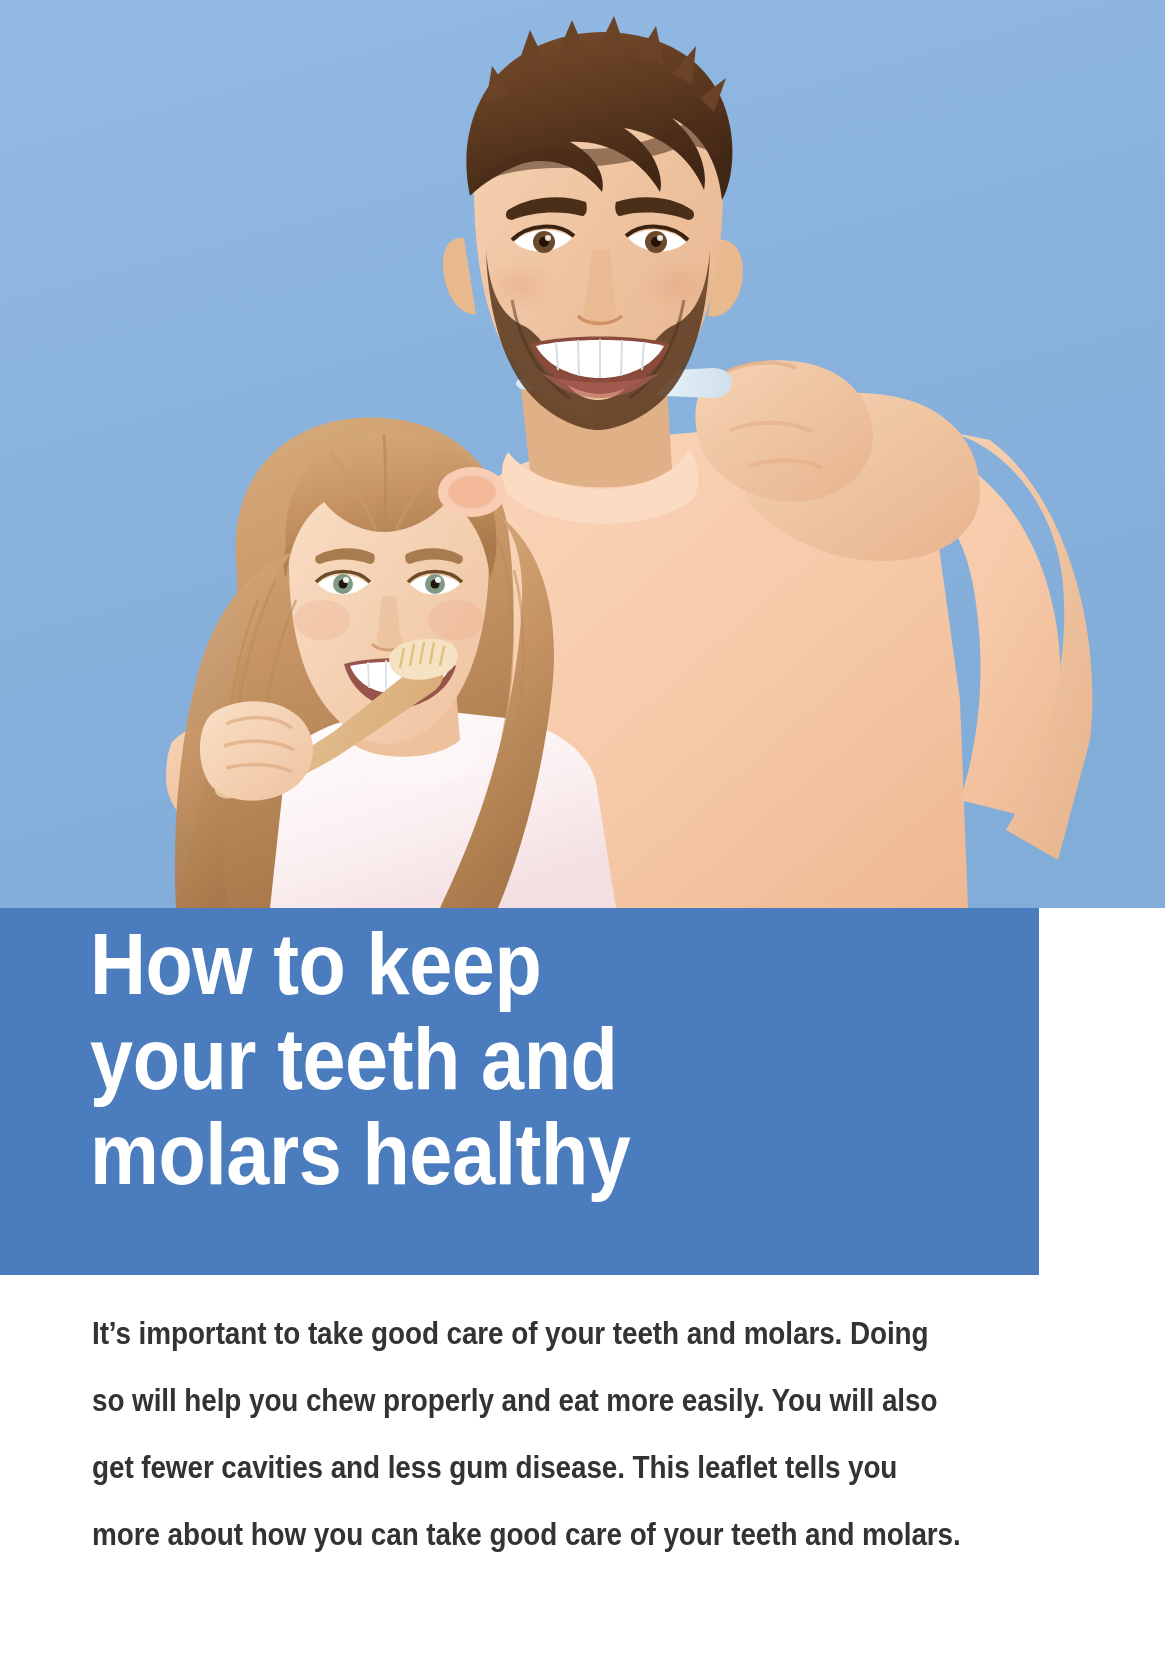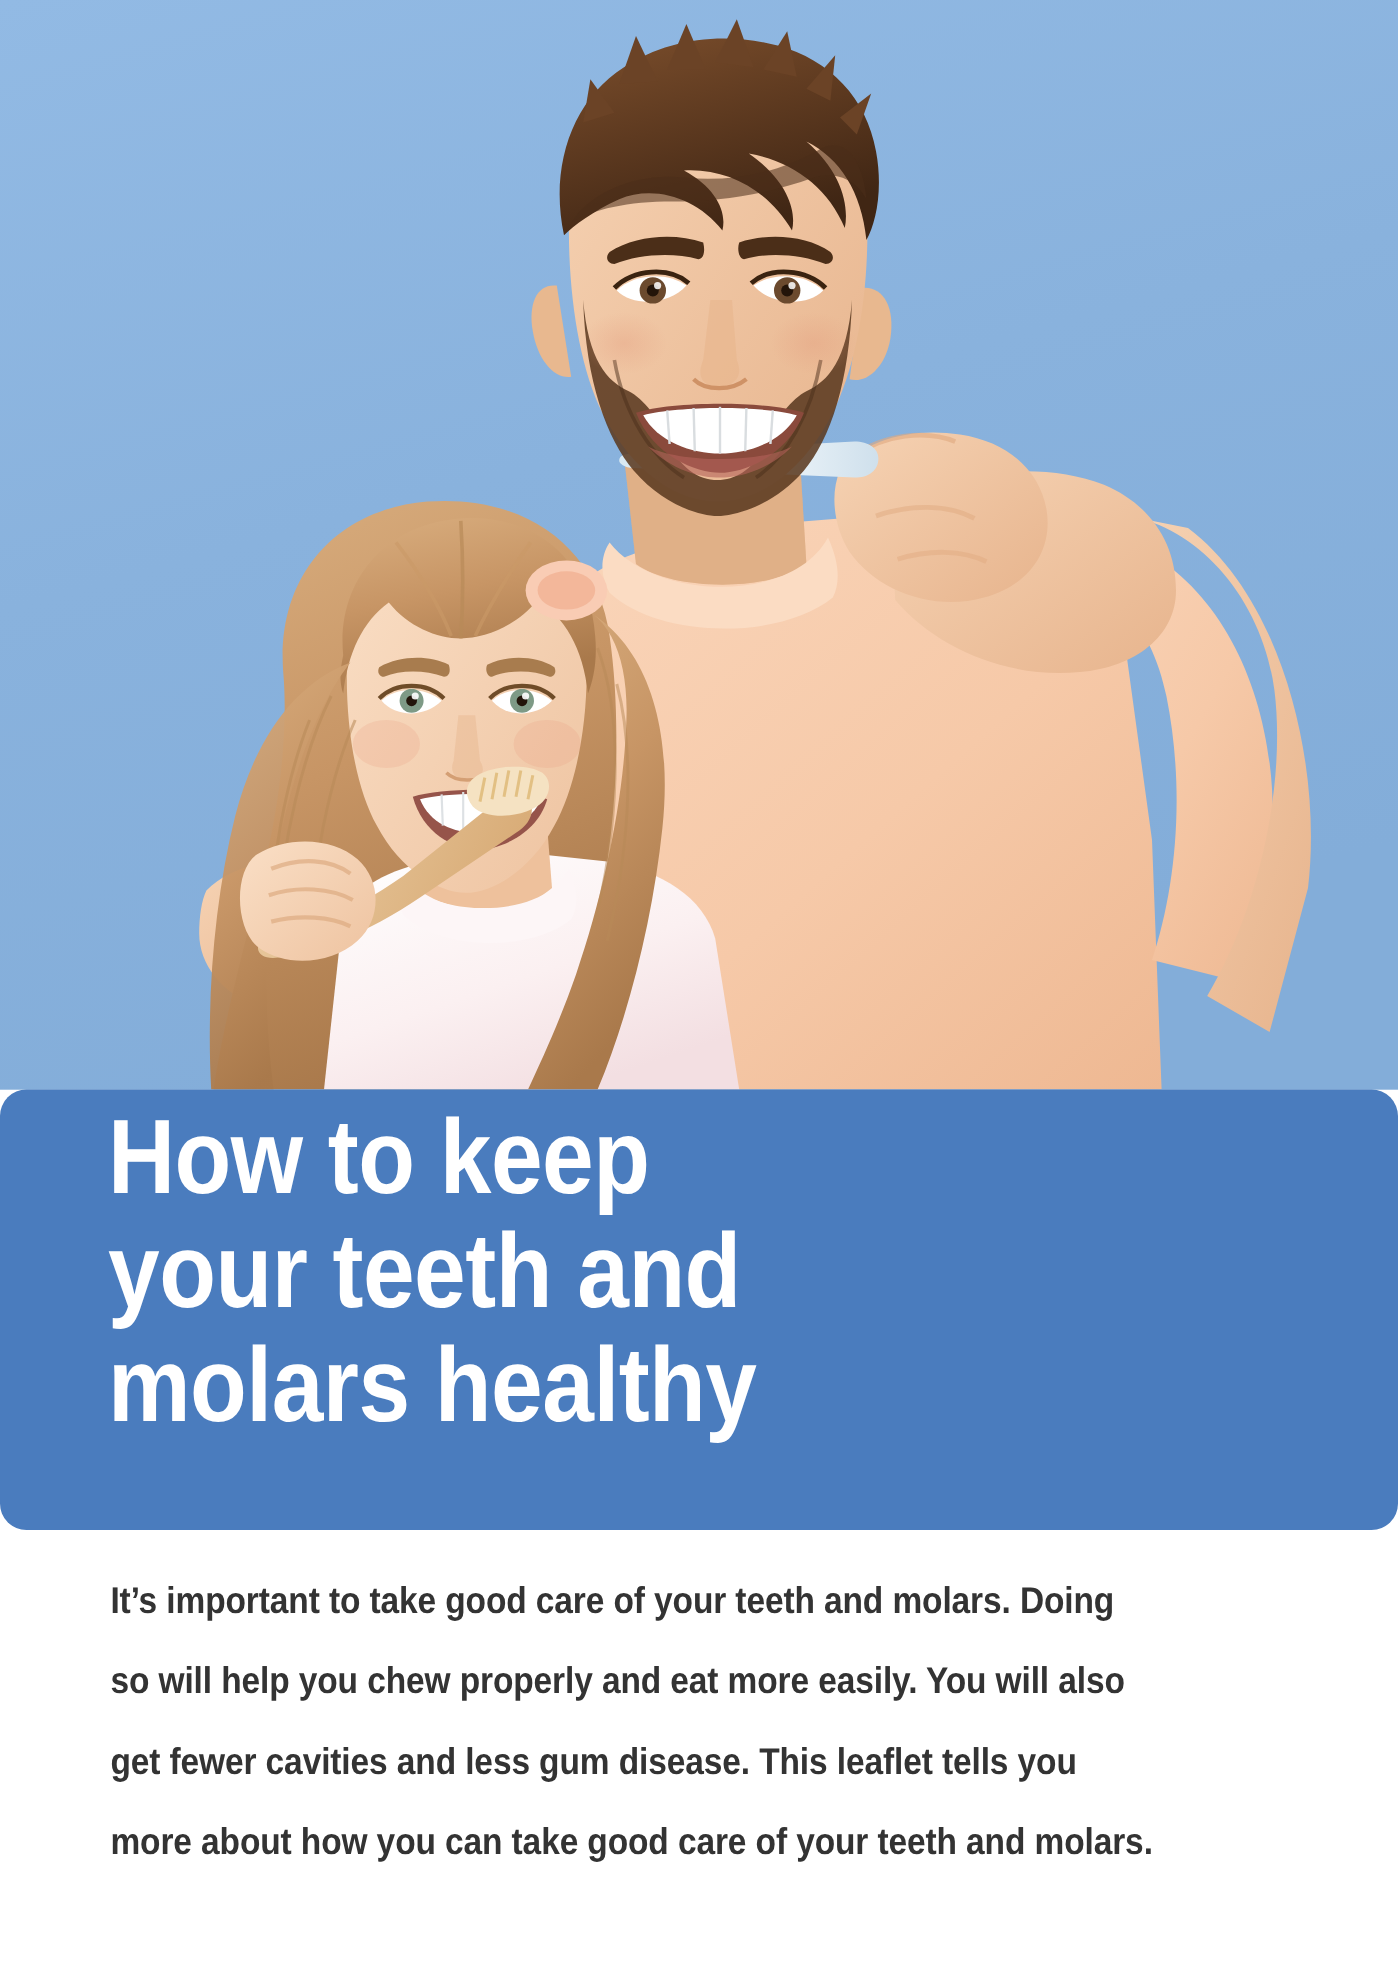--- a/index.html
+++ b/index.html
@@ -21,23 +21,22 @@
     position:absolute; left:0; top:0;
     width:1165px; height:908px;
     overflow:hidden;
     background:linear-gradient(170deg,#8fb8e2 0%,#89b2dd 45%,#84aeda 100%);
   }
   .hero svg { display:block; width:1165px; height:908px; }
 
   
   .title-band {
     position:absolute; left:0; top:908px;
-    width:1165px; height:367px;
+    width:1039px; height:367px;
     background:#4a7cbe;
-    border-radius:22px;
   }
   .title {
     position:absolute; left:90px; top:8px;
     width:820px;
     color:#ffffff;
     font-family:"Liberation Sans", sans-serif;
     font-weight:700;
     font-size:88px;
     line-height:95px;
     letter-spacing:-0.5px;

